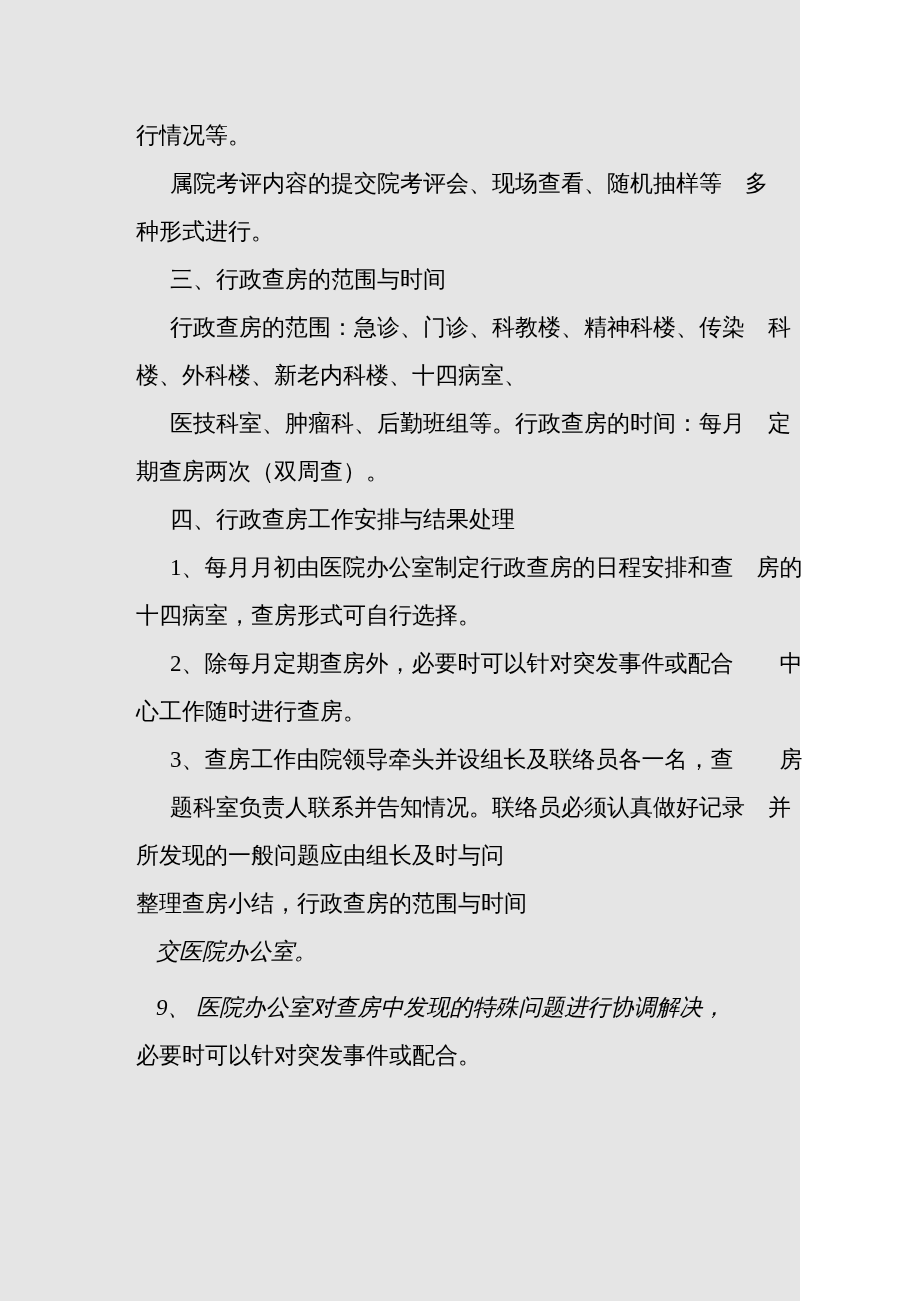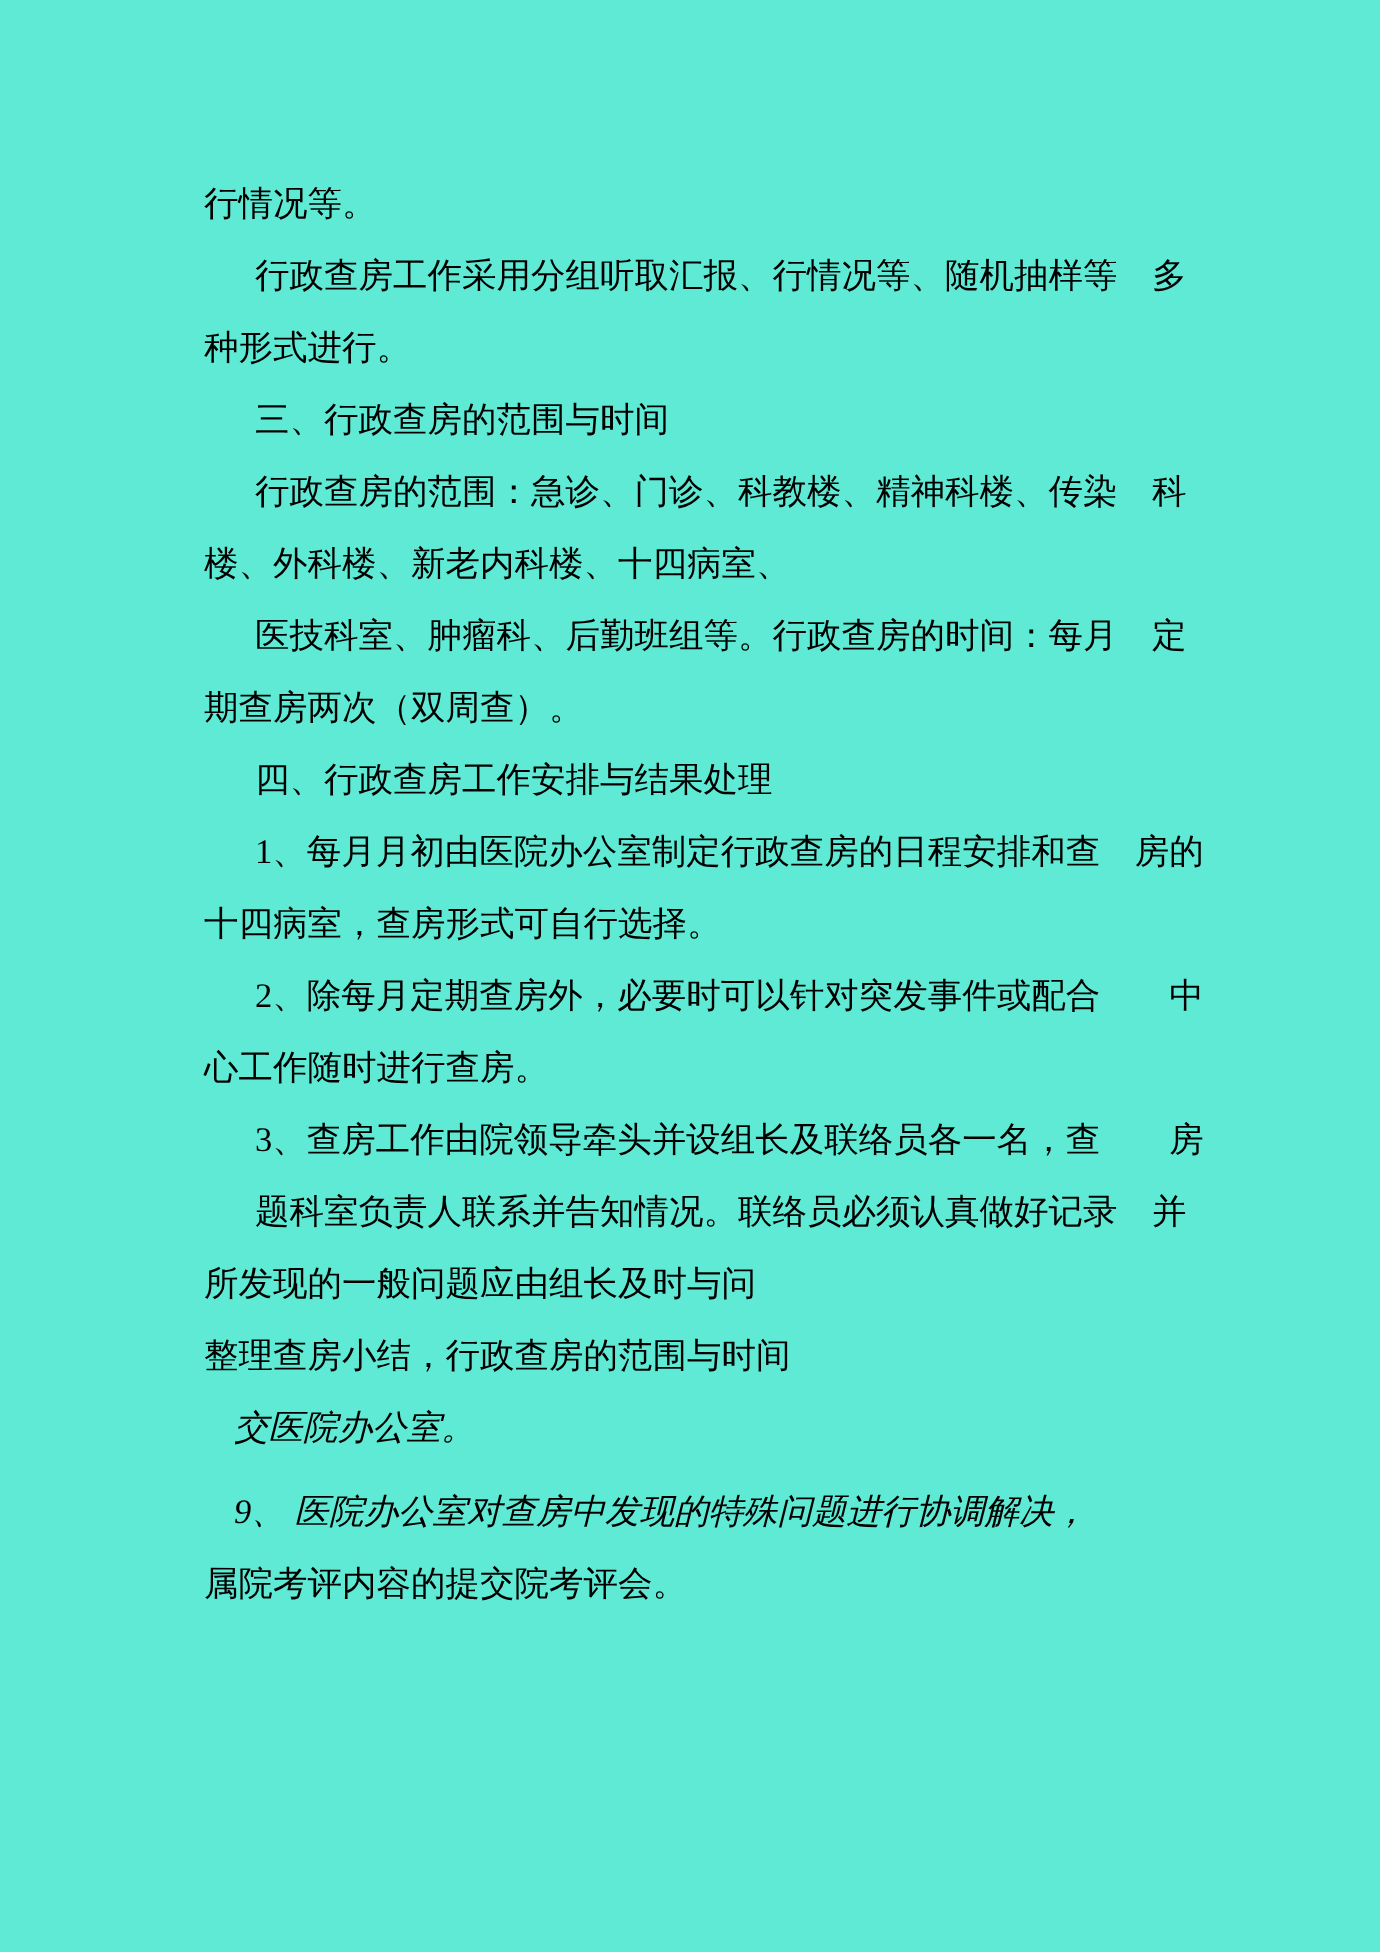--- a/index.html
+++ b/index.html
@@ -8,23 +8,23 @@
     background: #ffffff;
   }
   body {
     width: 920px;
     height: 1301px;
     overflow: hidden;
     font-family: "Liberation Serif", "DejaVu Serif", serif;
   }
   .page {
     position: relative;
-    width: 920px;
+    width: 800px;
     height: 1301px;
-    background: #5eead4;
+    background: #e5e5e5;
   }
   .doc-body {
     position: absolute;
     top: 112px;
     left: 136px;
     width: 690px;
     font-size: 23px;
     line-height: 48px;
     color: #000000;
     font-weight: 400;
@@ -37,33 +37,33 @@
   .indent-1 { padding-left: 20px; font-style: italic; }
   .indent-2 { padding-left: 34px; }
   .space-before { margin-top: 8px; }
 </style>
 </head>
 <body style="background: rgb(255, 255, 255);">
 
 <main class="page">
   <section class="doc-body" id="doc-body" style="color: rgb(0, 0, 0);">
       <div class="line indent-0">行情况等。</div>
-      <div class="line indent-2">行政查房工作采用分组听取汇报、行情况等、随机抽样等　多</div>
+      <div class="line indent-2">属院考评内容的提交院考评会、现场查看、随机抽样等　多</div>
       <div class="line indent-0">种形式进行。</div>
       <div class="line indent-2">三、行政查房的范围与时间</div>
       <div class="line indent-2">行政查房的范围：急诊、门诊、科教楼、精神科楼、传染　科</div>
       <div class="line indent-0">楼、外科楼、新老内科楼、十四病室、</div>
       <div class="line indent-2">医技科室、肿瘤科、后勤班组等。行政查房的时间：每月　定</div>
       <div class="line indent-0">期查房两次（双周查）。</div>
       <div class="line indent-2">四、行政查房工作安排与结果处理</div>
       <div class="line indent-2">1、每月月初由医院办公室制定行政查房的日程安排和查　房的</div>
       <div class="line indent-0">十四病室，查房形式可自行选择。</div>
       <div class="line indent-2">2、除每月定期查房外，必要时可以针对突发事件或配合　　中</div>
       <div class="line indent-0">心工作随时进行查房。</div>
       <div class="line indent-2">3、查房工作由院领导牵头并设组长及联络员各一名，查　　房</div>
       <div class="line indent-2">题科室负责人联系并告知情况。联络员必须认真做好记录　并</div>
       <div class="line indent-0">所发现的一般问题应由组长及时与问</div>
       <div class="line indent-0">整理查房小结，行政查房的范围与时间</div>
       <div class="line indent-1">交医院办公室。</div>
       <div class="line indent-1 space-before">9、 医院办公室对查房中发现的特殊问题进行协调解决，</div>
-      <div class="line indent-0">属院考评内容的提交院考评会。</div>
+      <div class="line indent-0">必要时可以针对突发事件或配合。</div>
     </section>
 </main>
 
 </body></html>

